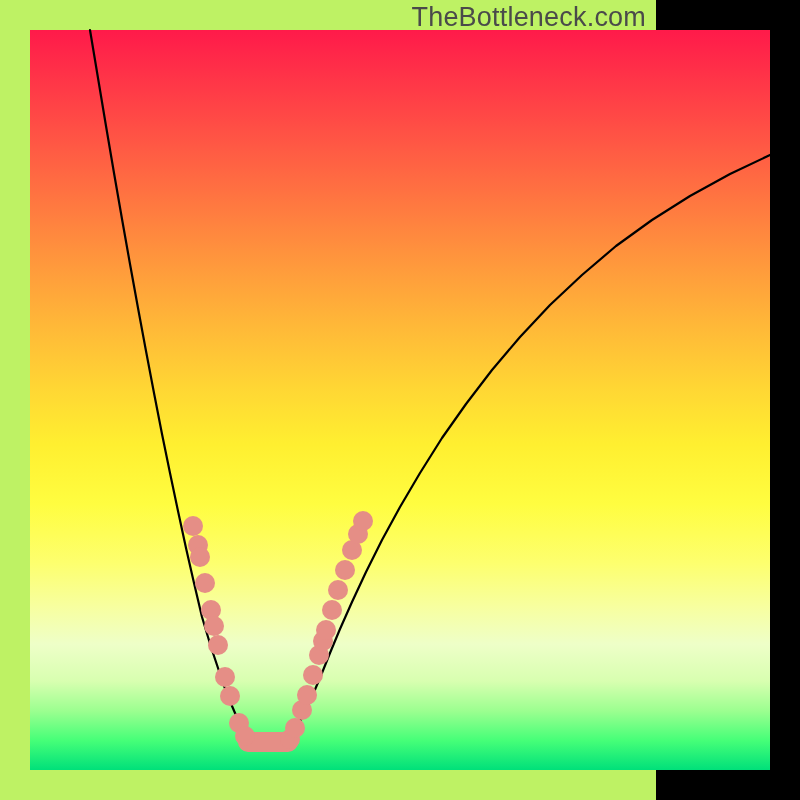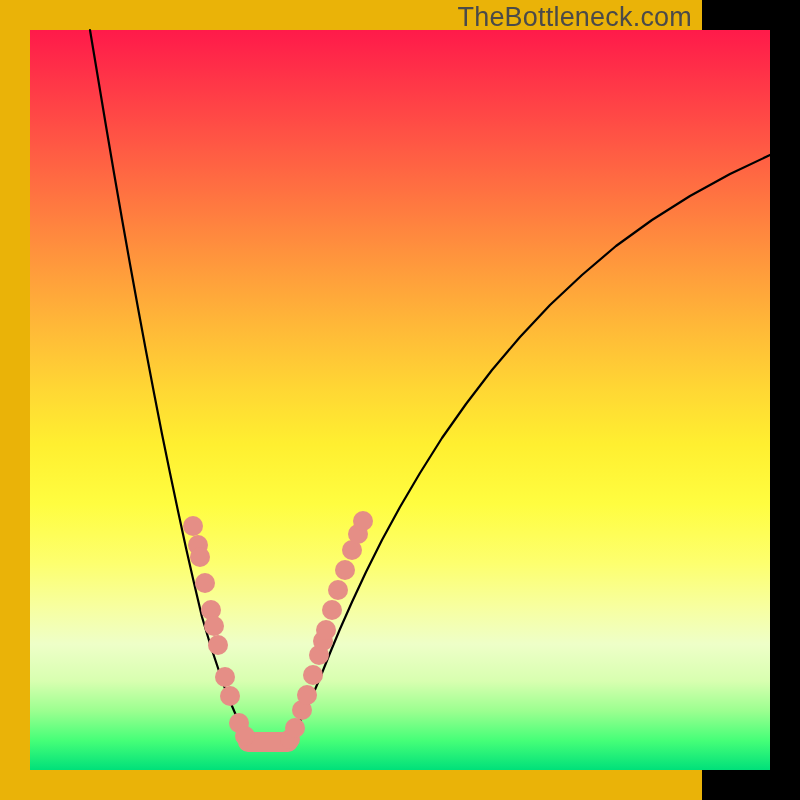--- a/index.html
+++ b/index.html
@@ -10,22 +10,21 @@
     overflow: hidden;
     background: #000;
     font-family: Arial, Helvetica, sans-serif;
   }
   .frame {
     position: absolute;
     left: 0;
     top: 0;
     width: 656px;
     height: 800px;
-    background: #eab308;
-    padding-left: 46px;
+    background: #bef264;
   }
   .plot {
     position: absolute;
     left: 30px;
     top: 30px;
     width: 740px;
     height: 740px;
     
     background: linear-gradient(to bottom,
       #ff1a4a 0%,

